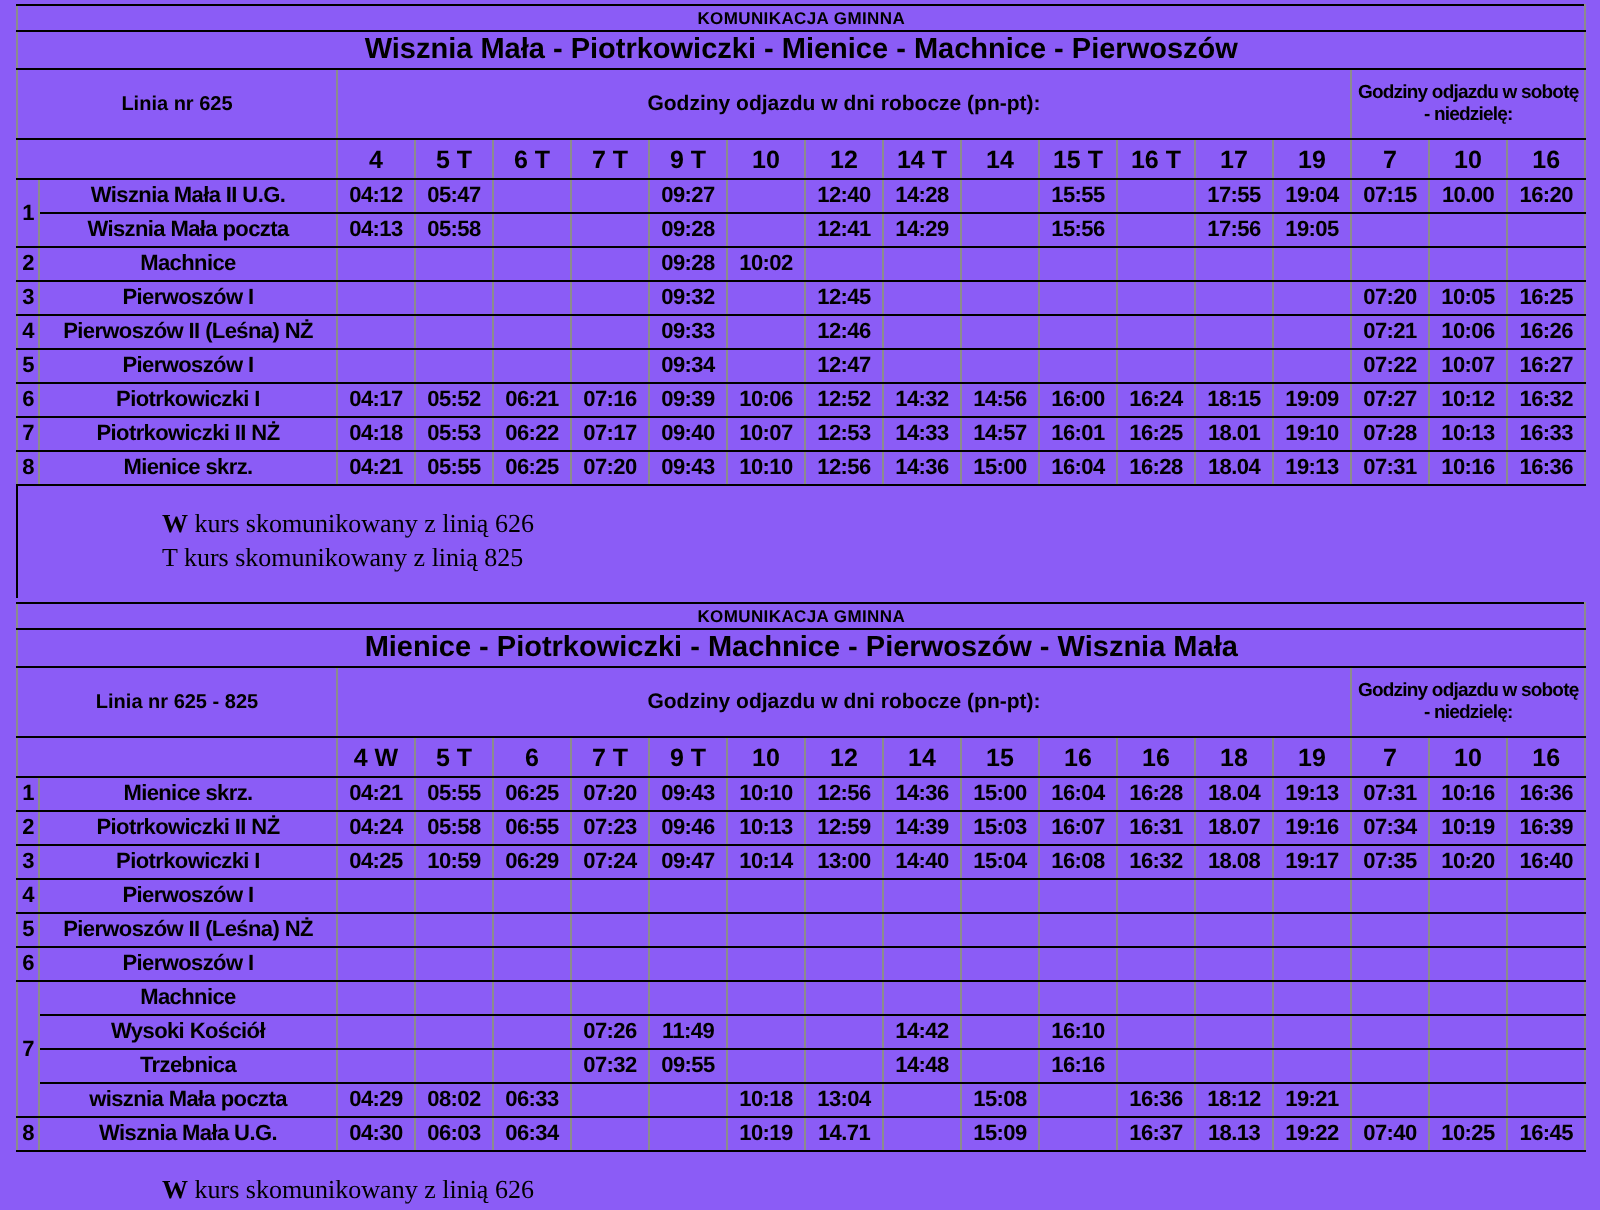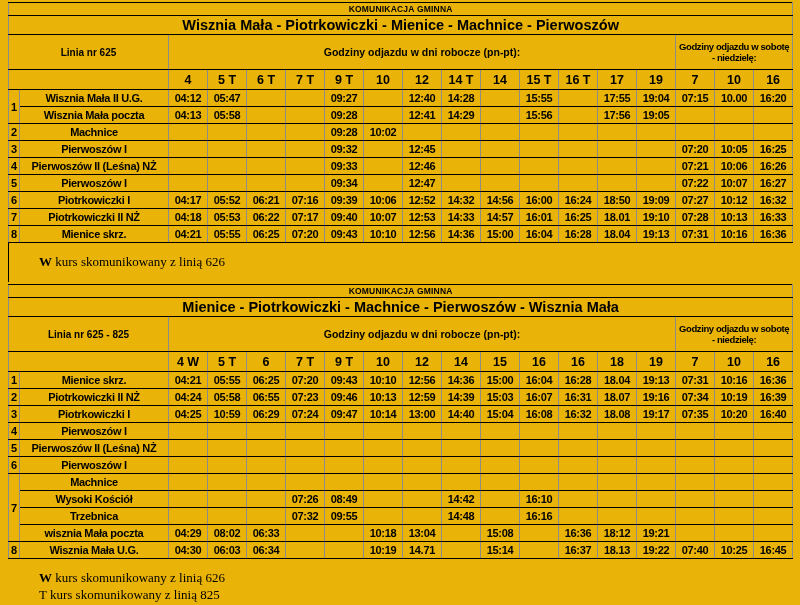--- a/index.html
+++ b/index.html
@@ -1,18 +1,18 @@
 <!DOCTYPE html>
 <html><head>
 <meta charset="utf-8">
 <style>
   html,body { margin:0; padding:0; background:#e8e8e8; }
   .page {
     width:800px; height:605px; box-sizing:border-box;
-    background:#eab308; position:relative; padding:2px 8px 0 8px;
+    background:#8b5cf6; position:relative; padding:2px 8px 0 8px;
     font-family:"Liberation Sans", sans-serif; color:#000;
   }
   table.tt {
     border-collapse:collapse; table-layout:fixed; width:784px;
     border:1.5px solid #000;
   }
   table.tt td {
     border-left:1px solid #8c8c8c; border-right:1px solid #8c8c8c;
     border-top:1.5px solid #000; border-bottom:1.5px solid #000;
     padding:0; overflow:hidden; white-space:nowrap; text-align:center;
@@ -25,21 +25,21 @@
   tr.data td { height:16px; font-size:11px; letter-spacing:-.3px; }
   td.linia { font-size:10px; }
   td.wdhead { font-size:10.5px; }
   td.wkhead { font-size:9.5px; letter-spacing:-.4px; line-height:1.2;margin-left:15px; }
   td.stop { text-align:left; padding-left:2px; font-size:11px; letter-spacing:-.4px;
             border-right:1.5px solid #000; }
   td.num { font-size:8.5px; letter-spacing:0; }
   td.numtop { vertical-align:top; padding-top:2px; }
   td.sv { border-left:1.5px solid #000; }
   .fnotes {
-    position:relative; margin:10px 0 14px 0; padding-left:31px;
+    position:relative; margin:10px 0 14px 0; padding-left:73px;
     font-family:"Liberation Serif", serif; font-size:13px; line-height:17px; color:#000;
   }
   .fnotes .fsym.bold { font-weight:bold; }
   .edgeline { position:absolute; left:0; top:-10px; bottom:-12px; width:1px; background:#000; }
 </style>
 </head>
 <body>
 
 <div class="page">
   <div id="content">
@@ -224,21 +224,21 @@
             <td class="time">05:52</td>
             <td class="time">06:21</td>
             <td class="time">07:16</td>
             <td class="time">09:39</td>
             <td class="time">10:06</td>
             <td class="time">12:52</td>
             <td class="time">14:32</td>
             <td class="time">14:56</td>
             <td class="time">16:00</td>
             <td class="time">16:24</td>
-            <td class="time">18:50</td>
+            <td class="time">18:15</td>
             <td class="time">19:09</td>
             <td class="time sv">07:27</td>
             <td class="time">10:12</td>
             <td class="time">16:32</td>
           </tr>
           <tr class="data">
             <td class="num" colspan="1">7</td>
             <td class="stop">Piotrkowiczki II NŻ</td>
             <td class="time">04:18</td>
             <td class="time">05:53</td>
@@ -275,20 +275,21 @@
             <td class="time">19:13</td>
             <td class="time sv">07:31</td>
             <td class="time">10:16</td>
             <td class="time">16:36</td>
           </tr>
         </tbody>
       </table>
       <div class="fnotes">
         <div class="edgeline"></div>
         <div><span class="fsym bold">W</span><span> kurs skomunikowany z linią 626</span></div>
+        <div><span class="fsym">T</span><span> kurs skomunikowany z linią 825</span></div>
       </div>
       <table class="tt">
         <colgroup>
           <col style="width: 11px;">
           <col style="width: 149px;">
           <col style="width: 39px;">
           <col style="width: 39px;">
           <col style="width: 39px;">
           <col style="width: 39px;">
           <col style="width: 39px;">
@@ -477,21 +478,21 @@
             <td class="time sv"></td>
             <td class="time"></td>
             <td class="time"></td>
           </tr>
           <tr class="data">
             <td class="stop">Wysoki Kościół</td>
             <td class="time"></td>
             <td class="time"></td>
             <td class="time"></td>
             <td class="time">07:26</td>
-            <td class="time">08:49</td>
+            <td class="time">11:49</td>
             <td class="time"></td>
             <td class="time"></td>
             <td class="time">14:42</td>
             <td class="time"></td>
             <td class="time">16:10</td>
             <td class="time"></td>
             <td class="time"></td>
             <td class="time"></td>
             <td class="time sv"></td>
             <td class="time"></td>
@@ -539,21 +540,21 @@
             <td class="num" colspan="1">8</td>
             <td class="stop">Wisznia Mała U.G.</td>
             <td class="time">04:30</td>
             <td class="time">06:03</td>
             <td class="time">06:34</td>
             <td class="time"></td>
             <td class="time"></td>
             <td class="time">10:19</td>
             <td class="time">14.71</td>
             <td class="time"></td>
-            <td class="time">15:14</td>
+            <td class="time">15:09</td>
             <td class="time"></td>
             <td class="time">16:37</td>
             <td class="time">18.13</td>
             <td class="time">19:22</td>
             <td class="time sv">07:40</td>
             <td class="time">10:25</td>
             <td class="time">16:45</td>
           </tr>
         </tbody>
       </table>

